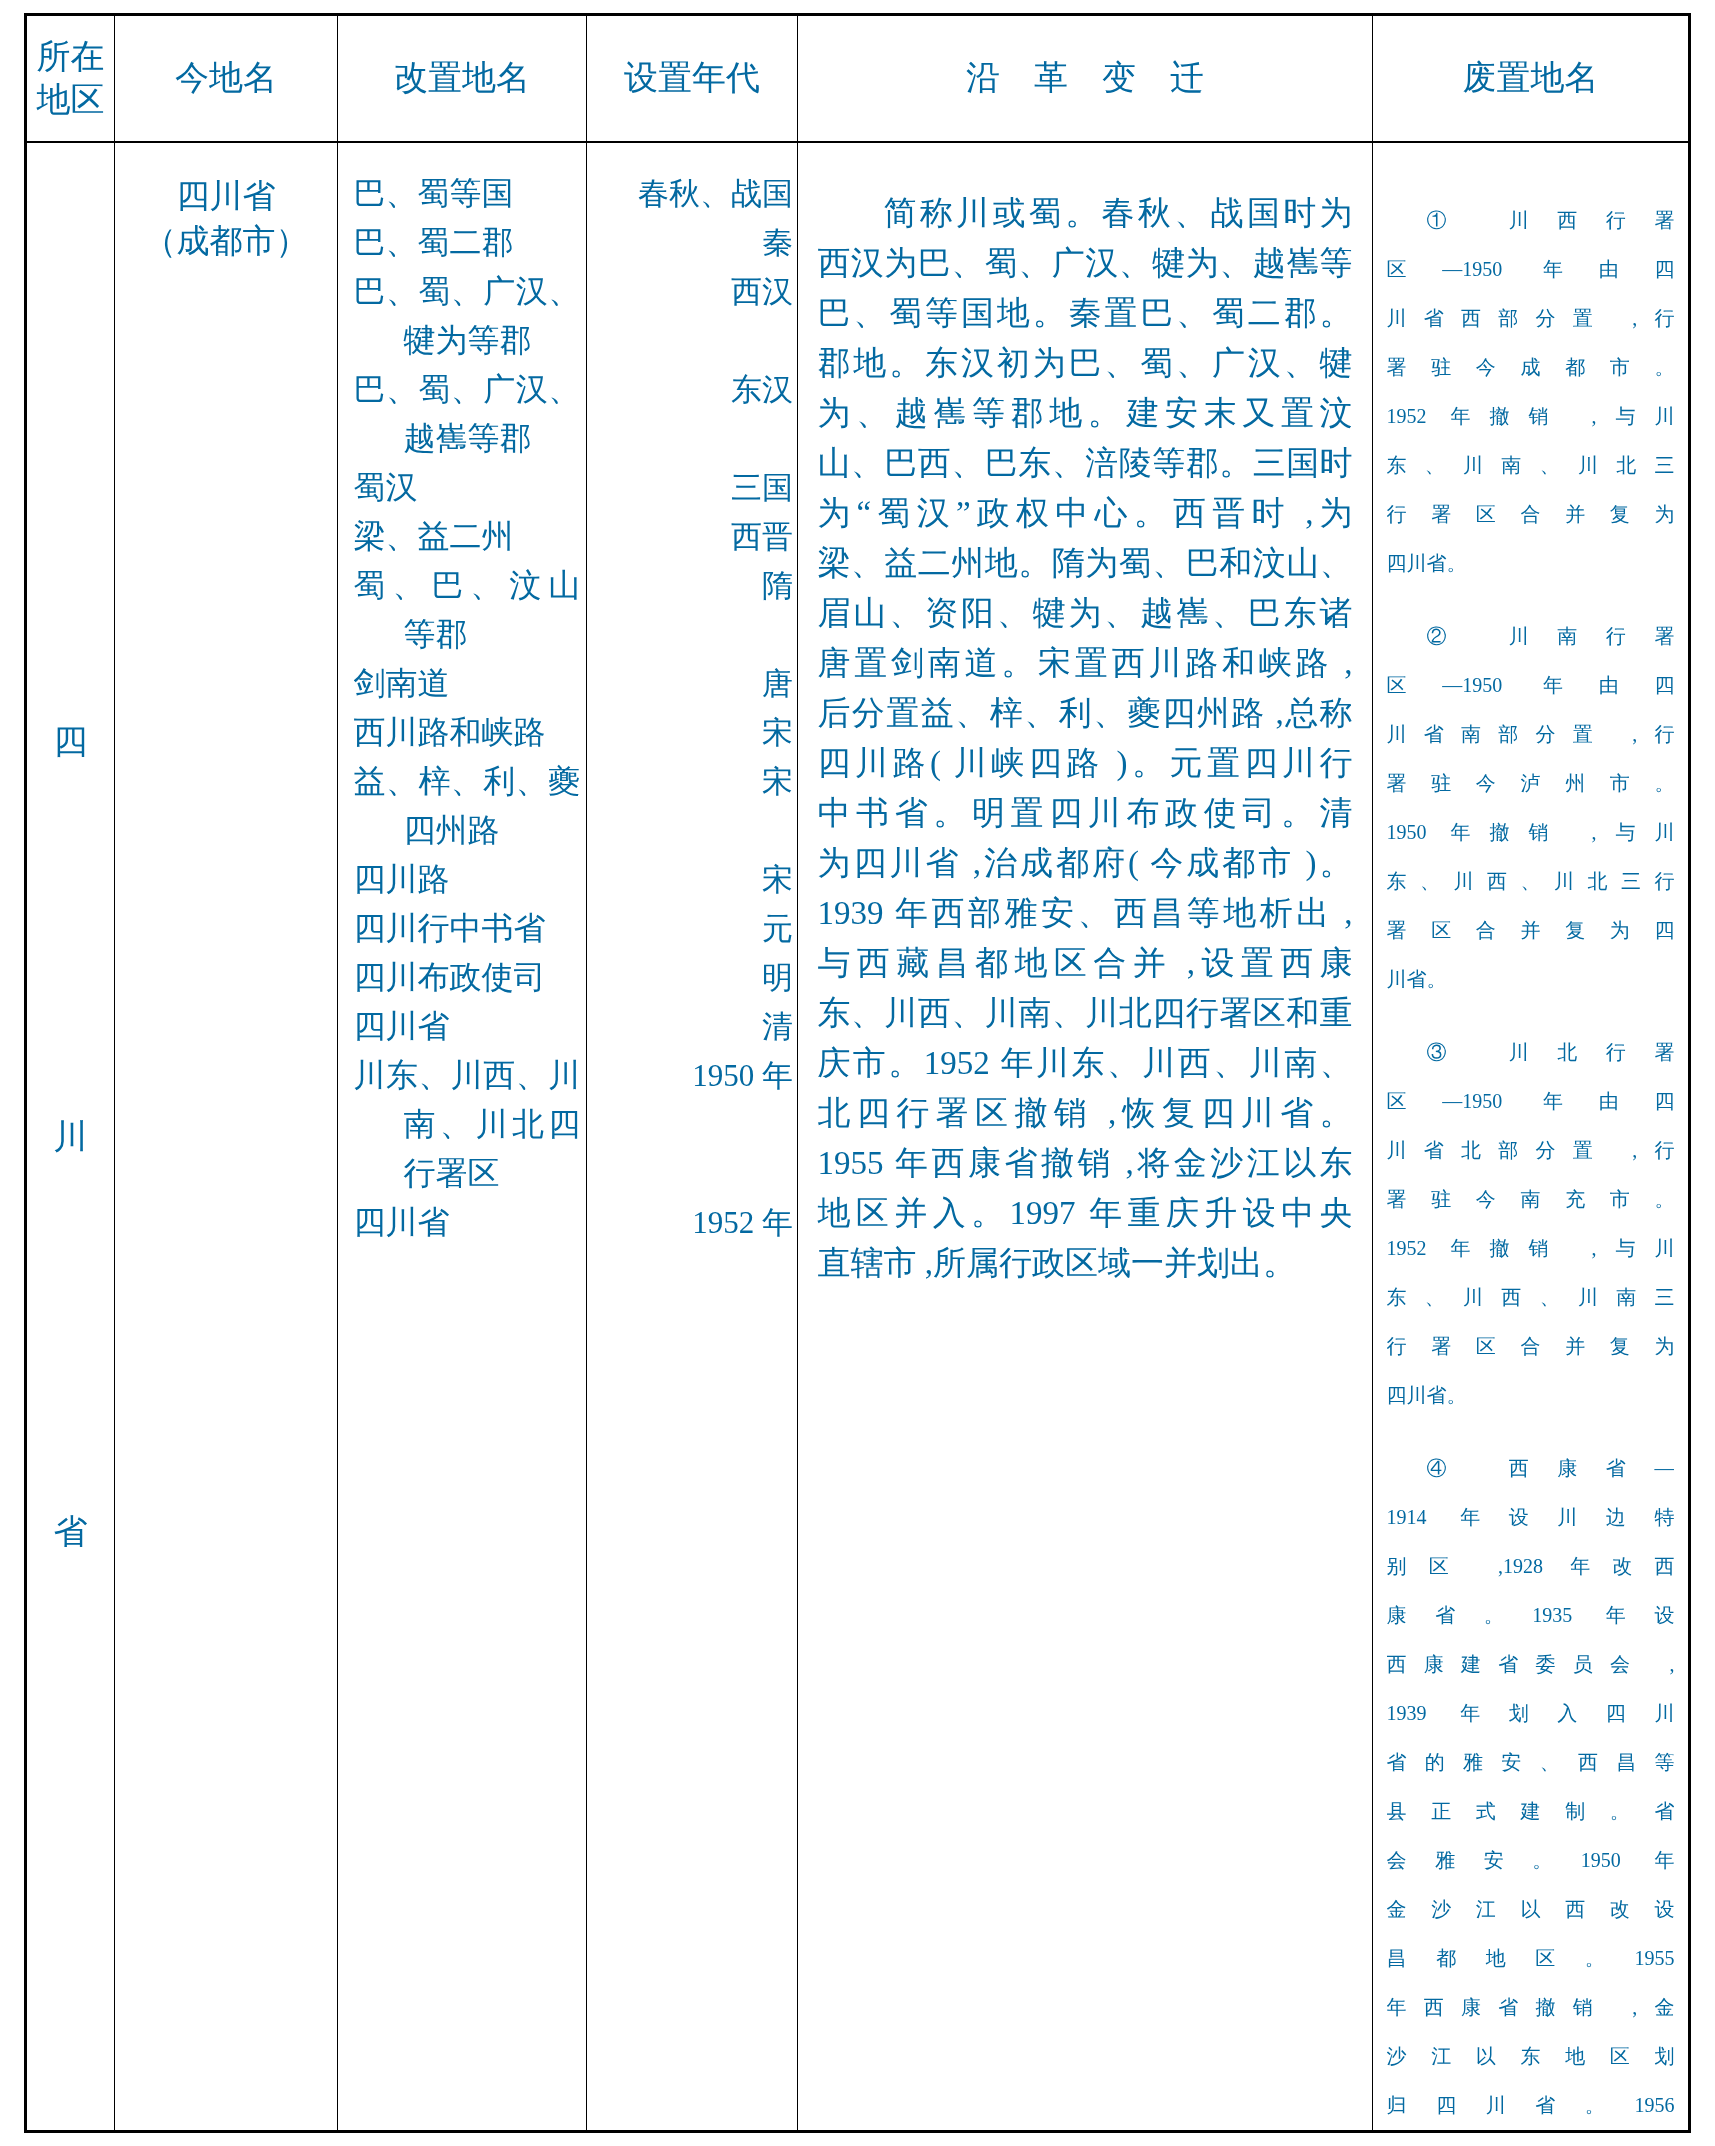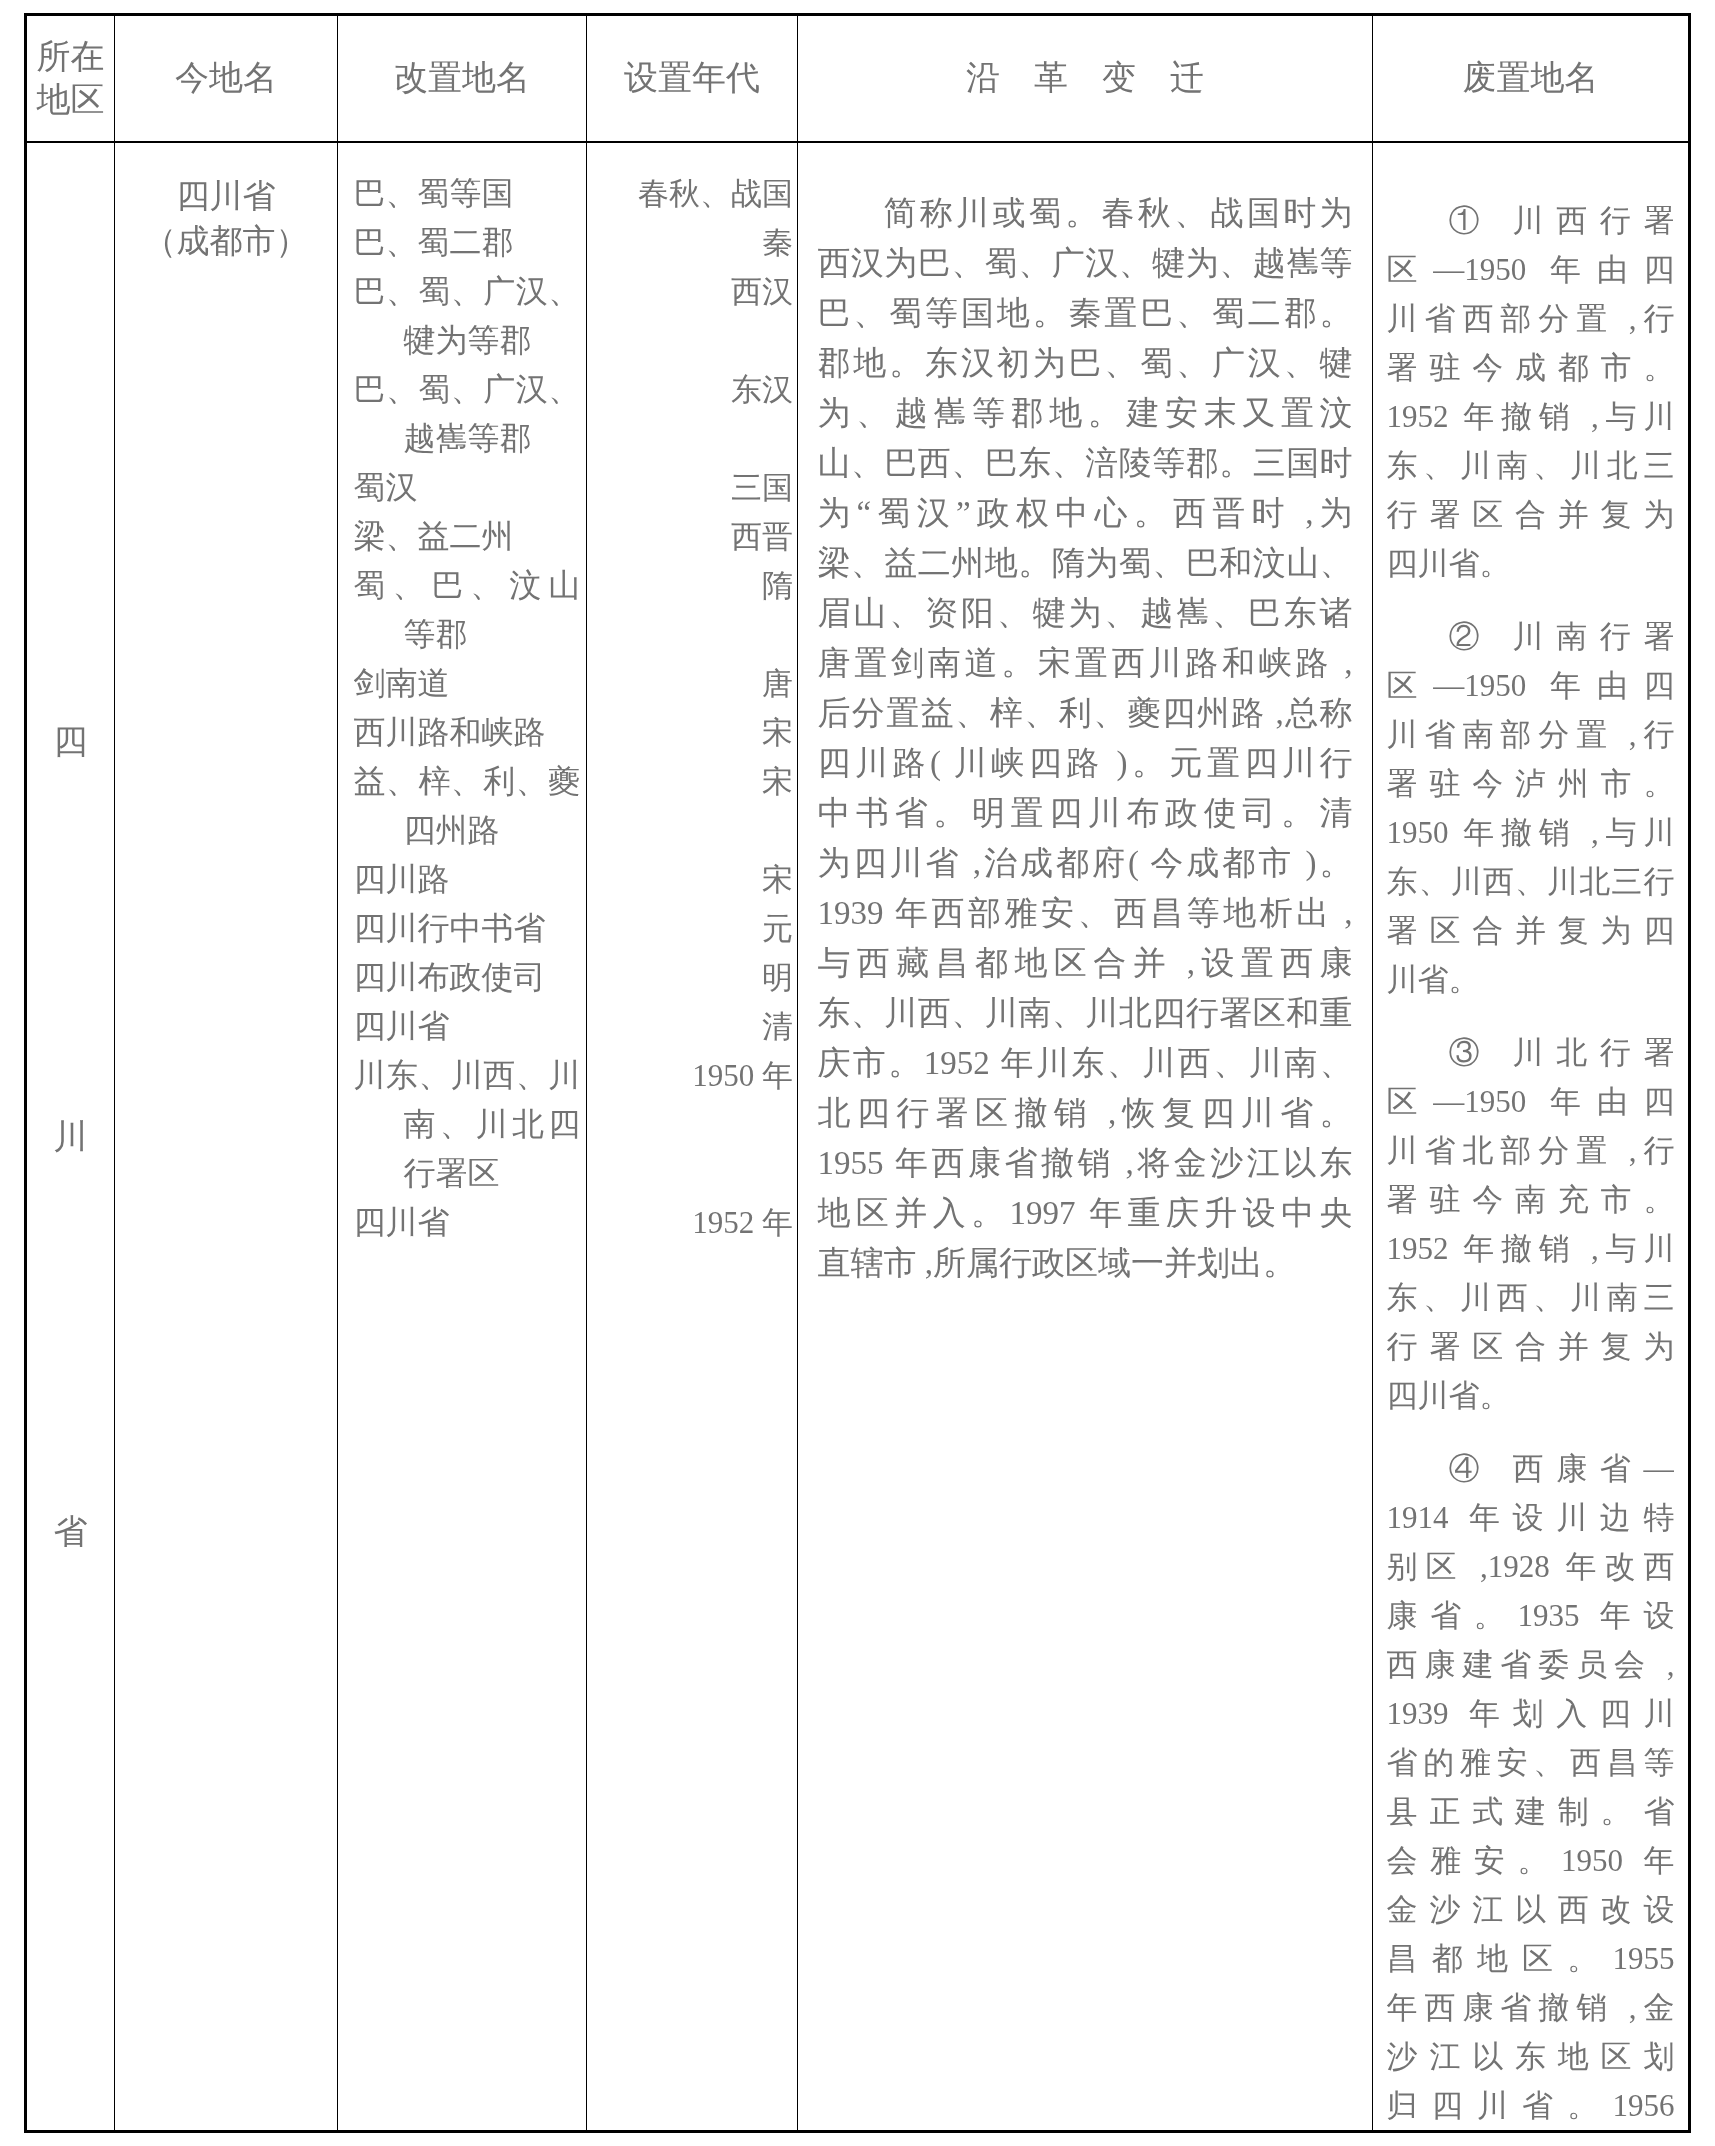--- a/index.html
+++ b/index.html
@@ -1,17 +1,17 @@
 <!DOCTYPE html>
 <html><head>
 <meta charset="utf-8">
 <style>
   html,body{margin:0;padding:0;background:#e8e8e8;}
   .page{position:relative;width:1716px;height:2146px;background:#ffffff;
-        font-family:"Liberation Serif","DejaVu Serif",sans-serif;color:#737373;overflow:hidden;}
+        font-family:"Liberation Serif","DejaVu Serif",sans-serif;color:#0369a1;overflow:hidden;}
   .table{position:absolute;left:24px;top:12.6px;width:1667px;height:2120px;
          border:3.9px solid #000;box-sizing:border-box;display:flex;flex-direction:column;background:#fff;}
   .hrow{display:flex;height:127px;flex:0 0 auto;border-bottom:2.9px solid #000;box-sizing:border-box;}
   .brow{display:flex;flex:1 1 auto;min-height:0;}
   .col{box-sizing:border-box;border-right:1.9px solid #000;overflow:hidden;}
   .col:last-child{border-right:none;flex:1 1 auto;}
   .c1{width:88px;}
   .c2{width:223px;}
   .c3{width:249px;}
   .c4{width:211px;}
@@ -22,21 +22,21 @@
   .b1{display:flex;flex-direction:column;align-items:center;justify-content:center;gap:352px;font-size:34px;}
   .b1 .vch{height:43px;line-height:43px;}
   .b2{padding-top:31px;text-align:center;font-size:33px;line-height:45px;}
   .b3{padding:26px 5.8px 0 15.5px;font-size:32px;}
   .b3 .ln{height:49px;line-height:49px;overflow:hidden;}
   .b3 .ind{padding-left:50px;}
   .b4{padding:26px 3.9px 0 15.5px;font-size:31px;text-align:right;}
   .b4 .ln{height:49px;line-height:49px;white-space:nowrap;overflow:hidden;}
   .b5{padding:21.3px 19.4px 0 19.4px;font-size:33px;}
   .b5 .ln{height:50px;line-height:50px;overflow:hidden;}
-  .b6{padding:29px 13.6px 0 13.6px;font-size:31px;}
+  .b6{padding:29px 13.6px 0 13.6px;font-size:20px;}
   .b6 .ln{height:49px;line-height:49px;overflow:hidden;}
   .j{text-align:justify;text-align-last:justify;}
   .first{text-indent:2em;margin-top:24px;}
 </style>
 </head>
 <body>
 
 <div class="page">
   <div class="table">
     <div class="hrow">

